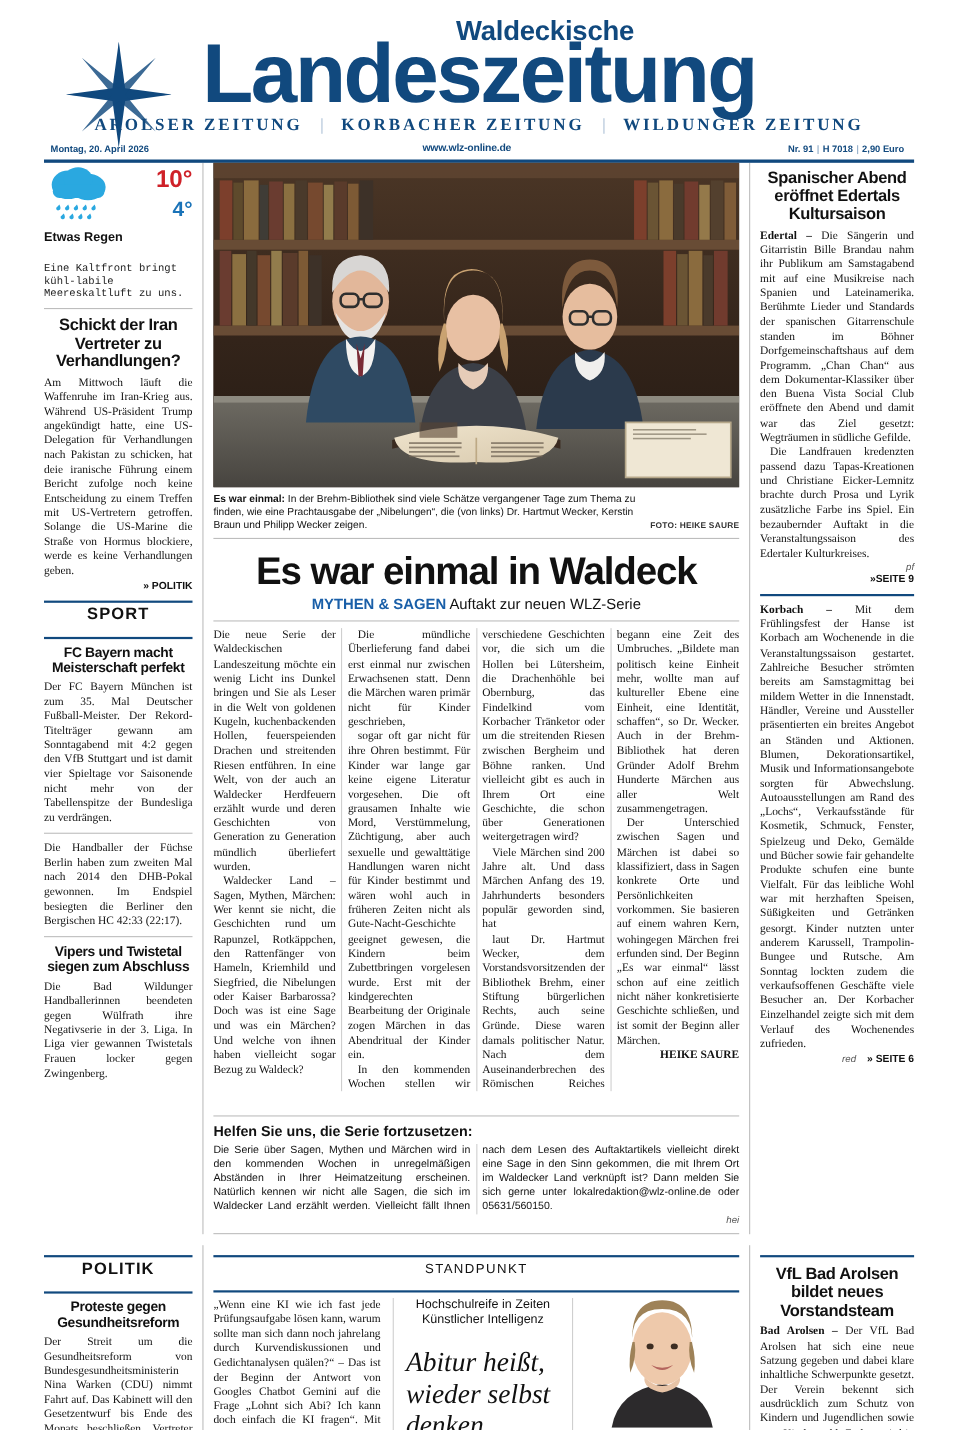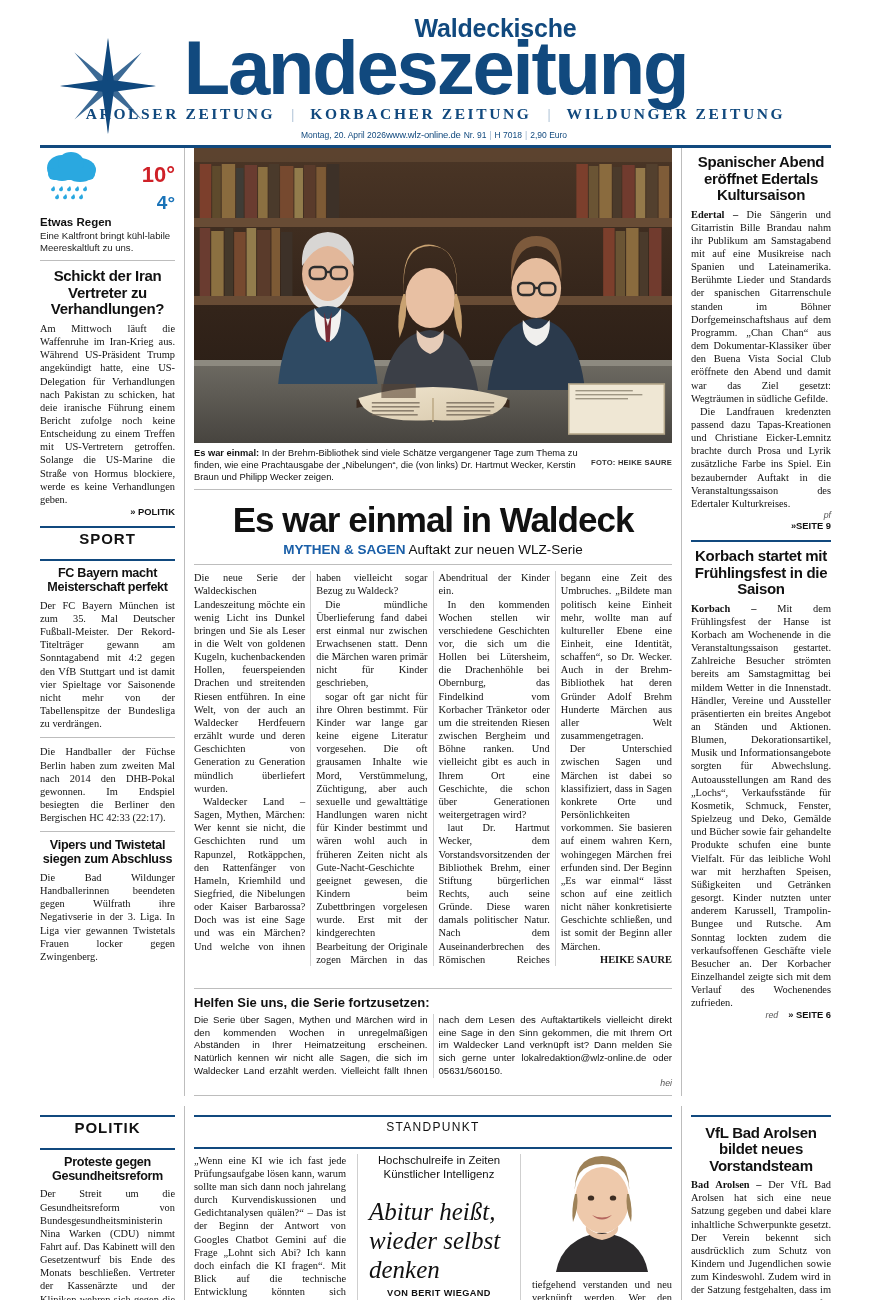--- a/index.html
+++ b/index.html
@@ -27,43 +27,43 @@
     margin-top: -6px;
   }
   .mast-sub {
     display: flex; justify-content: center; align-items: center; gap: 16px;
     font-family: "Liberation Serif", serif;
     font-size: 15.5px; letter-spacing: 2.6px; color: #11497e; font-weight: 600;
     margin-top: 5px;
   }
   .mast-sub .sep { color: #9bb4cd; font-weight: 400; letter-spacing: 0; }
   .mast-meta {
-    display: flex; justify-content: center; align-items: center;
-    font-size: 8.5px; font-weight: 400; color: #11497e;
+    display: flex; justify-content: space-between; align-items: center;
+    font-size: 8.5px; font-weight: 700; color: #11497e;
     margin-top: 6px; padding: 0 6px;
   }
   .mast-meta .url { font-size: 9.5px; letter-spacing: -0.2px; }
   .mast-meta .issue span { margin: 0 3px; }
   .mast-meta .issue i { font-style: normal; color: #9bb4cd; }
   .mast-rule { border-top: 3px solid #11497e; margin-top: 5px; }
 
   
   .grid { display: grid; grid-template-columns: 145px 1fr 150px; gap: 0; margin-top: 8px; }
   .col-left  { padding-right: 9px; border-right: 1px solid #bdbdbd; }
   .col-mid   { padding: 0 9px; }
   .col-right { padding-left: 9px; border-left: 1px solid #bdbdbd; }
 
   
   .weather { display: flex; align-items: flex-start; gap: 4px; margin-bottom: 4px; }
   .wx-icon { width: 62px; height: 58px; flex: none; }
-  .wx-temps { margin-left: auto; text-align: right; padding-top: 16px; }
+  .wx-temps { margin-left: auto; text-align: right; padding-top: 4px; }
   .wx-hi { font-size: 22px; font-weight: 700; color: #cf2128; line-height: 1; }
   .wx-lo { font-size: 19px; font-weight: 700; color: #1a73b8; line-height: 1; margin-top: 7px; }
   .wx-title { font-size: 11.5px; font-weight: 700; margin-top: 1px; }
-  .wx-text { font-size: 9.6px; line-height: 1.22; margin-top: 2px; color: #222; }
+  .wx-text { font-size: 9.6px; line-height: 1.22; margin-top: 16px; color: #222; font-family: Liberation Mono, monospace; }
 
   
   .rule-blue { border-top: 2.5px solid #11497e; margin: 9px 0 0; }
   .rule-thin { border-top: 1px solid #bdbdbd; margin: 7px 0; }
   .section-label {
     text-align: center; font-size: 15px; font-weight: 700; letter-spacing: 1px;
     padding: 2px 0 3px;
   }
   .l-head {
     font-size: 15px; font-weight: 700; line-height: 1.1; text-align: center;
@@ -82,21 +82,21 @@
   .byline-small { font-size: 8.8px; font-style: italic; color: #555; }
 
   
   .photo {
     width: 100%; height: 295px; position: relative; overflow: hidden;
     background: #2b2018;
   }
   .photo svg { display:block; width:100%; height:100%; }
   .caption {
     font-size: 9.3px; line-height: 1.3; margin-top: 4px; color:#111;
-    display:flex; gap: 2px; align-items:flex-start;
+    display:flex; gap: 2px; align-items:flex-end;
   }
   .caption .txt { flex: 1; }
   .caption b { font-weight: 700; }
   .credit { font-size: 7.6px; font-weight: 700; color:#333; letter-spacing: 0.2px; white-space: nowrap; padding-top: 11px; }
 
   
   .main-head {
     text-align: center; font-size: 35px; font-weight: 700; letter-spacing: -1px;
     margin: 12px 0 0; line-height: 1;
   }
@@ -384,20 +384,21 @@
       </div>
 
       <div class="rule-thin" style="margin:0 0 6px"></div>
 
       <div class="mid-body body-serif">
         <p>Die neue Serie der Waldeckischen Landeszeitung möchte ein wenig Licht ins Dunkel bringen und Sie als Leser in die Welt von goldenen Kugeln, kuchenbackenden Hollen, feuerspeienden Drachen und streitenden Riesen entführen. In eine Welt, von der auch an Waldecker Herdfeuern erzählt wurde und deren Geschichten von Generation zu Generation mündlich überliefert wurden.</p>
         <p>Waldecker Land – Sagen, Mythen, Märchen: Wer kennt sie nicht, die Geschichten rund um Rapunzel, Rotkäppchen, den Rattenfänger von Hameln, Kriemhild und Siegfried, die Nibelungen oder Kaiser Barbarossa? Doch was ist eine Sage und was ein Märchen? Und welche von ihnen haben vielleicht sogar Bezug zu Waldeck?</p>
         <p>Die mündliche Überlieferung fand dabei erst einmal nur zwischen Erwachsenen statt. Denn die Märchen waren primär nicht für Kinder geschrieben,</p>
         <p>sogar oft gar nicht für ihre Ohren bestimmt. Für Kinder war lange gar keine eigene Literatur vorgesehen. Die oft grausamen Inhalte wie Mord, Verstümmelung, Züchtigung, aber auch sexuelle und gewalttätige Handlungen waren nicht für Kinder bestimmt und wären wohl auch in früheren Zeiten nicht als Gute-Nacht-Geschichte geeignet gewesen, die Kindern beim Zubettbringen vorgelesen wurde. Erst mit der kindgerechten Bearbeitung der Originale zogen Märchen in das Abendritual der Kinder ein.</p>
         <p>In den kommenden Wochen stellen wir verschiedene Geschichten vor, die sich um die Hollen bei Lütersheim, die Drachenhöhle bei Obernburg, das Findelkind vom Korbacher Tränketor oder um die streitenden Riesen zwischen Bergheim und Böhne ranken. Und vielleicht gibt es auch in Ihrem Ort eine Geschichte, die schon über Generationen weitergetragen wird?</p>
+        <p>Viele Märchen sind 200 Jahre alt. Und dass Märchen Anfang des 19. Jahrhunderts besonders populär geworden sind, hat</p>
         <p>laut Dr. Hartmut Wecker, dem Vorstandsvorsitzenden der Bibliothek Brehm, einer Stiftung bürgerlichen Rechts, auch seine Gründe. Diese waren damals politischer Natur. Nach dem Auseinanderbrechen des Römischen Reiches begann eine Zeit des Umbruches. „Bildete man politisch keine Einheit mehr, wollte man auf kultureller Ebene eine Einheit, eine Identität, schaffen“, so Dr. Wecker. Auch in der Brehm-Bibliothek hat deren Gründer Adolf Brehm Hunderte Märchen aus aller Welt zusammengetragen.</p>
         <p>Der Unterschied zwischen Sagen und Märchen ist dabei so klassifiziert, dass in Sagen konkrete Orte und Persönlichkeiten vorkommen. Sie basieren auf einem wahren Kern, wohingegen Märchen frei erfunden sind. Der Beginn „Es war einmal“ lässt schon auf eine zeitlich nicht näher konkretisierte Geschichte schließen, und ist somit der Beginn aller Märchen.</p>
         <p style="text-align:right;text-indent:0"><b>HEIKE SAURE</b></p>
       </div>
 
       <div class="help-box">
         <div class="help-head">Helfen Sie uns, die Serie fortzusetzen:</div>
         <div class="two-col">
           <div class="help-text">Die Serie über Sagen, Mythen und Märchen wird in den kommenden Wochen in unregelmäßigen Abständen in Ihrer Heimatzeitung erscheinen. Natürlich kennen wir nicht alle Sagen, die sich im Waldecker Land erzählt werden. Vielleicht fällt Ihnen nach dem Lesen des Auftaktartikels vielleicht direkt eine Sage in den Sinn gekommen, die mit Ihrem Ort im Waldecker Land verknüpft ist? Dann melden Sie sich gerne unter lokalredaktion@wlz-online.de oder 05631/560150.</div>
         </div>
@@ -413,21 +414,20 @@
           <p><b>Edertal –</b><span> Die Sängerin und Gitarristin Bille Brandau nahm ihr Publikum am Samstagabend mit auf eine Musikreise nach Spanien und Lateinamerika. Berühmte Lieder und Standards der spanischen Gitarrenschule standen im Böhner Dorfgemeinschaftshaus auf dem Programm. „Chan Chan“ aus dem Dokumentar-Klassiker über den Buena Vista Social Club eröffnete den Abend und damit war das Ziel gesetzt: Wegträumen in südliche Gefilde.</span></p>
           <p>Die Landfrauen kredenzten passend dazu Tapas-Kreationen und Christiane Eicker-Lemnitz brachte durch Prosa und Lyrik zusätzliche Farbe ins Spiel. Ein bezaubernder Auftakt in die Veranstaltungssaison des Edertaler Kulturkreises.</p>
         </div>
         <div style="text-align:right" class="byline-small">pf</div>
         <div class="ref ref-right">»SEITE 9</div>
       </div>
 
       <div class="rule-blue"></div>
 
       <div style="margin-top:6px">
-        <div class="l-head">Korbach startet mit Frühlingsfest in die Saison</div>
         <div class="body-serif">
           <p><b>Korbach –</b><span> Mit dem Frühlingsfest der Hanse ist Korbach am Wochenende in die Veranstaltungssaison gestartet. Zahlreiche Besucher strömten bereits am Samstagmittag bei mildem Wetter in die Innenstadt. Händler, Vereine und Aussteller präsentierten ein breites Angebot an Ständen und Aktionen. Blumen, Dekorationsartikel, Musik und Informationsangebote sorgten für Abwechslung. Autoausstellungen am Rand des „Lochs“, Verkaufsstände für Kosmetik, Schmuck, Fenster, Spielzeug und Deko, Gemälde und Bücher sowie fair gehandelte Produkte schufen eine bunte Vielfalt. Für das leibliche Wohl war mit herzhaften Speisen, Süßigkeiten und Getränken gesorgt. Kinder nutzten unter anderem Karussell, Trampolin-Bungee und Rutsche. Am Sonntag lockten zudem die verkaufsoffenen Geschäfte viele Besucher an. Der Korbacher Einzelhandel zeigte sich mit dem Verlauf des Wochenendes zufrieden.</span></p>
         </div>
         <div style="display:flex;justify-content:flex-end;gap:10px;align-items:baseline">
           <span class="byline-small">red</span>
           <span class="ref">» SEITE 6</span>
         </div>
       </div>
     </div>
   </div>

